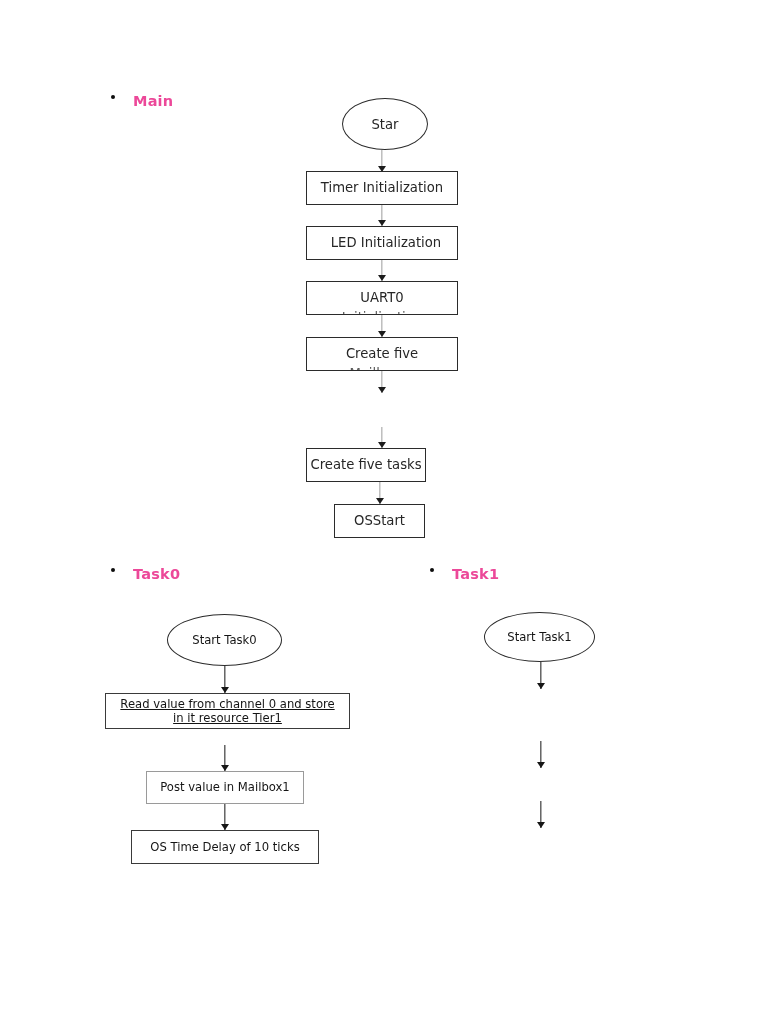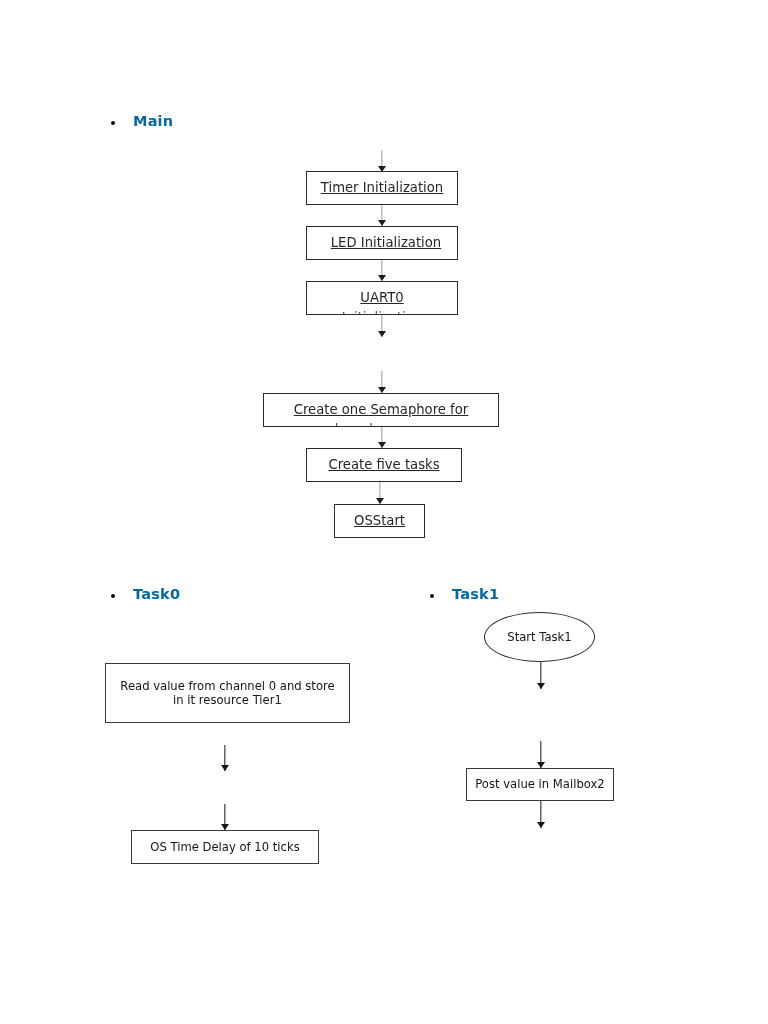--- a/index.html
+++ b/index.html
@@ -18,27 +18,26 @@
   }
   .page {
     position: absolute;
     inset: 0;
   }
 
   
   .bullet-heading {
     position: absolute;
     display: flex;
-    align-items: flex-end;
+    align-items: center;
     font-weight: bold;
     font-size: 14.5px;
     letter-spacing: .2px;
-    color: #0369a1;
+    color: #ec4899;
     white-space: nowrap;
-    margin-top: 20px;
   }
   .bullet-heading .dot {
     width: 4px;
     height: 4px;
     border-radius: 50%;
     background: #0d0d0d;
     margin-right: 18px;
     position: relative;
     top: -4px;
     flex: none;
@@ -59,21 +58,20 @@
   .node .txt {
     white-space: nowrap;
     line-height: 1.22;
   }
 
   
   .rect-main {
     border: 1px solid #2b2b2b;
     font-size: 13.2px;
     color: #262626;
-    text-decoration: underline;
   }
   
   .rect-dark {
     border: 1.4px solid #3a3a3a;
     font-size: 11.6px;
     color: #141414;
   }
   
   .rect-light {
     border: 1px solid #9a9a9a;
@@ -141,20 +139,23 @@
 </head>
 <body>
 
 <div class="page">
 
   <div class="bullet-heading" style="left:111px; top:93px;">
     <span class="dot"></span>
     <span>Main</span>
   </div>
 
+  <div class="ellipse ellipse-main" style="left:342px; top:98px; width:86px; height:52px;">
+    <span class="txt">Star</span>
+  </div>
 
   <div class="conn conn-gray" style="left:376px; top:150px; width:12px; height:22px;">
     <span class="stem"></span>
       <span class="head"></span>
   </div>
 
   <div class="node rect-main" style="left:306px; top:171px; width:152px; height:34px;">
     <span class="txt">Timer Initialization</span>
   </div>
 
@@ -175,70 +176,78 @@
   <div class="node rect-main" style="left:306px; top:281px; width:152px; height:34px;">
     <span class="txt">UART0</span>
     <span class="clipped-line">Initialization</span>
   </div>
 
   <div class="conn conn-gray" style="left:376px; top:315px; width:12px; height:22px;">
     <span class="stem"></span>
       <span class="head"></span>
   </div>
 
+  <div class="node rect-main" style="left:306px; top:337px; width:152px; height:34px;">
+    <span class="txt">Create five</span>
+    <span class="clipped-line">Mailboxes</span>
+  </div>
 
   <div class="conn conn-gray" style="left:376px; top:371px; width:12px; height:22px;">
     <span class="stem"></span>
       <span class="head"></span>
   </div>
 
-  <div class="node rect-main" style="left:263px; top:393px; width:236px; height:34px;">
-    <span class="txt">Create one Semaphore for</span>
-    <span class="clipped-line">shared resource</span>
-  </div>
 
   <div class="conn conn-gray" style="left:376px; top:427px; width:12px; height:21px;">
     <span class="stem"></span>
       <span class="head"></span>
   </div>
 
-  <div class="node rect-main" style="left:306px; top:448px; width:156px; height:34px;">
+  <div class="node rect-main" style="left:306px; top:448px; width:120px; height:34px;">
     <span class="txt">Create five tasks</span>
   </div>
 
   <div class="conn conn-gray" style="left:374px; top:482px; width:12px; height:22px;">
     <span class="stem"></span>
       <span class="head"></span>
   </div>
 
   <div class="node rect-main" style="left:334px; top:504px; width:91px; height:34px;">
     <span class="txt">OSStart</span>
   </div>
 
   <div class="bullet-heading" style="left:111px; top:566px;">
     <span class="dot"></span>
     <span>Task0</span>
   </div>
 
+  <div class="ellipse ellipse-task" style="left:167px; top:614px; width:115px; height:52px;">
+    <span class="txt">
+    </span>
+    <span class="txt">Start Task0</span>
+  </div>
 
   <div class="conn conn-black" style="left:219px; top:666px; width:12px; height:27px;">
     <span class="stem"></span>
       <span class="head"></span>
   </div>
 
-  <div class="node rect-dark" style="left:105px; top:663px; width:245px; height:60px;">
+  <div class="node rect-dark" style="left:105px; top:693px; width:245px; height:36px;text-decoration:underline;">
     <span class="txt">Read value from channel 0 and store</span>
     <span class="txt">in it resource Tier1</span>
   </div>
 
   <div class="conn conn-black" style="left:219px; top:745px; width:12px; height:26px;">
     <span class="stem"></span>
       <span class="head"></span>
   </div>
 
+  <div class="node rect-light" style="left:146px; top:771px; width:158px; height:33px;">
+    <span class="txt">Post value in Mailbox1</span>
+  </div>
 
   <div class="conn conn-black" style="left:219px; top:804px; width:12px; height:26px;">
     <span class="stem"></span>
       <span class="head"></span>
   </div>
 
   <div class="node rect-dark" style="left:131px; top:830px; width:188px; height:34px;">
     <span class="txt">OS Time Delay of 10 ticks</span>
   </div>
 
@@ -255,23 +264,20 @@
     <span class="stem"></span>
       <span class="head"></span>
   </div>
 
 
   <div class="conn conn-black" style="left:535px; top:741px; width:12px; height:27px;">
     <span class="stem"></span>
       <span class="head"></span>
   </div>
 
-  <div class="node rect-dark" style="left:466px; top:768px; width:148px; height:33px;">
-    <span class="txt">Post value in Mailbox2</span>
-  </div>
 
   <div class="conn conn-black" style="left:535px; top:801px; width:12px; height:27px;">
     <span class="stem"></span>
       <span class="head"></span>
   </div>
 
 
 </div>
 
 </body></html>

